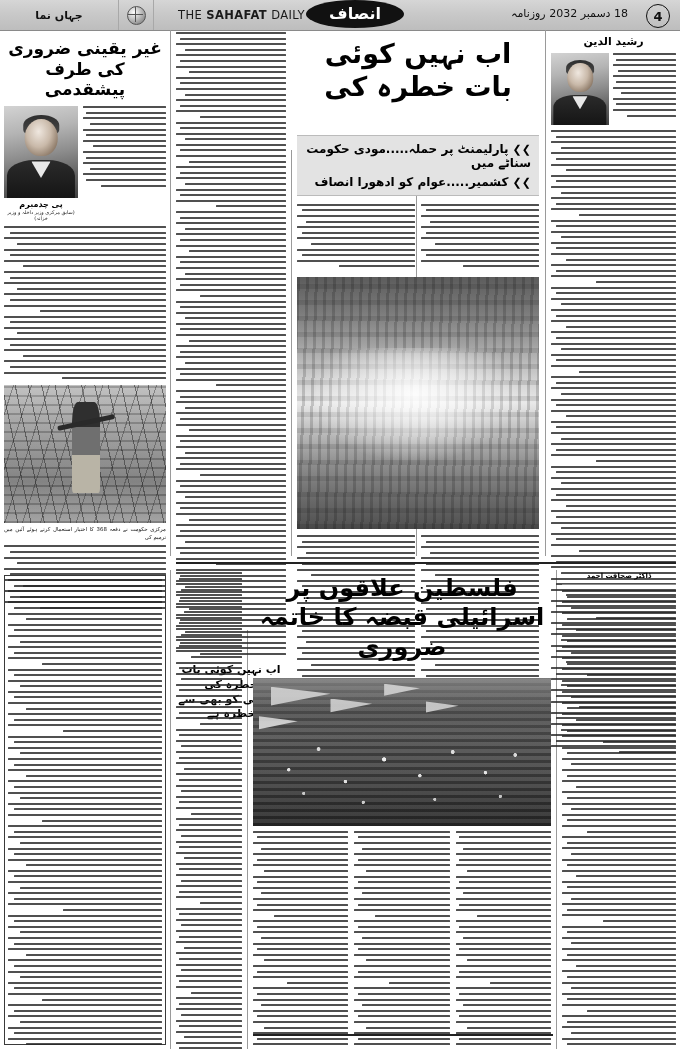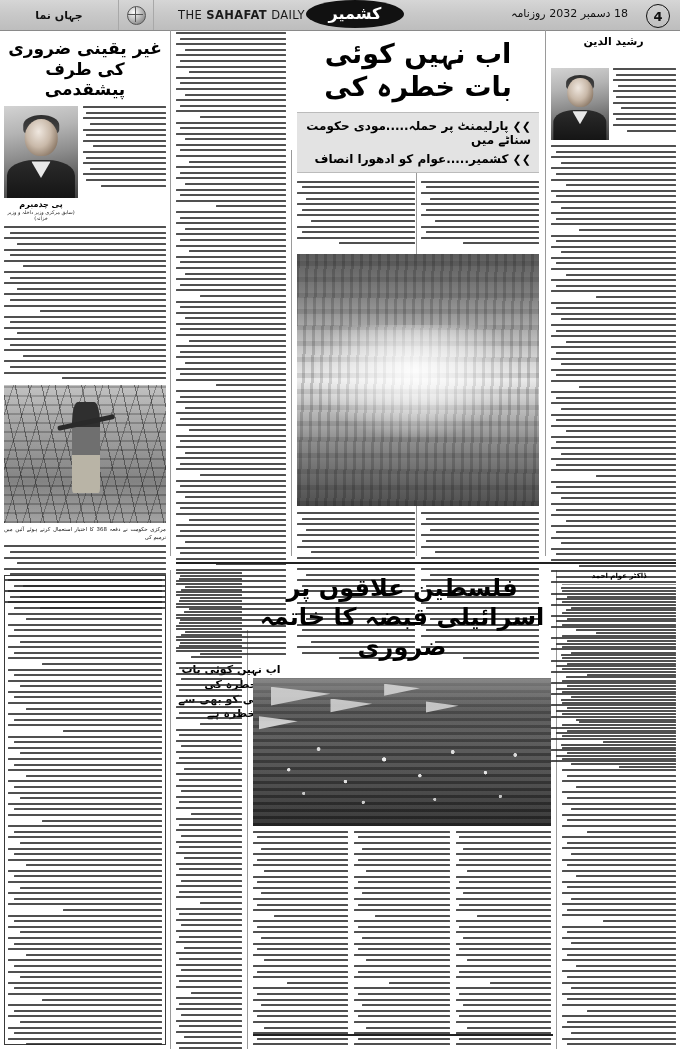--- a/index.html
+++ b/index.html
@@ -45,21 +45,21 @@
   .txt .ln.s2{width:96%}
   .txt .ln.s3{width:92%}
   .txt .ln.s4{width:88%}
   .txt .ln.s5{width:78%}
   .txt .ln.s6{width:64%}
   .txt .ln.s7{width:46%}
 
   .phbox{background:#cfcfcf;position:relative;overflow:hidden;border:0;}
   .cap{direction:rtl;font-size:5.4px;line-height:1.5;color:#111;text-align:justify;}
 
-  .subbar{background:#e3e3e3;border-top:1px solid #bbb;border-bottom:1px solid #bbb;}
+  .subbar{background:#e3e3e3;border-top:1px solid #bbb;border-bottom:1px solid #bbb;margin-top:23px;}
   .subline{direction:rtl;text-align:right;font-weight:700;color:#000;}
   .chev{font-size:11px;letter-spacing:-2px;margin-left:4px;}
 
   .pullq{direction:rtl;text-align:center;font-weight:700;line-height:1.35;color:#000;}
 
   .boxed{border:1px solid #3a3a3a;}
   .hrule{height:1px;background:#8f8f8f;width:100%;}
   .thickrule{height:2px;background:#222;width:100%;}
 
   .byline{direction:rtl;text-align:center;font-weight:700;color:#000;}
@@ -127,21 +127,21 @@
       <span class="mh-urdu">جہاں نما</span>
     </div>
     <div class="mh-globe">
       <span class="globe-ic"></span>
     </div>
     <div class="mh-title">
       <span>THE </span><b>SAHAFAT</b><span> DAILY Mumbai</span>
     </div>
     <div class="mh-oval-wrap">
       <div class="mh-oval">
-          <span>کشمیر</span>
+          <span>انصاف</span>
         </div>
     </div>
     <div class="mh-date">18 دسمبر 2032 روزنامہ</div>
     <div class="mh-pageno">4</div>
   </div>
 
   <div class="body-area">
 
     <div class="vrule" style="left:170px;top:0;height:526px"></div>
     <div class="vrule" style="left:291px;top:120px;height:406px"></div>
@@ -550,21 +550,21 @@
             <div class="ln s1"></div>
             <div class="ln s4"></div>
           <div class="ln s1"></div>
             <div class="ln s2"></div>
             <div class="ln s6"></div>
         </div>
       </div>
     </div>
 
     <div class="col" style="left:551px;top:2px;width:125px;">
-      <div class="byline" style="font-size:11px;padding:3px 0 20px;">رشید الدین</div>
+      <div class="byline" style="font-size:11px;padding:3px 0 5px;">رشید الدین</div>
 
       <div style="display:flex;gap:4px;">
         <div class="phbox ph-person" style="width:58px;height:72px;flex:0 0 auto;">
           <div class="hair"></div>
             <div class="head"></div>
             <div class="torso"></div>
             <div class="collar"></div>
         </div>
         <div class="txt" style="flex:1;">
           <div class="ln s1"></div>
@@ -933,21 +933,21 @@
             <div class="ln s2"></div>
             <div class="ln s1"></div>
             <div class="ln s3"></div>
           <div class="ln s1"></div>
 
         </div>
       </div>
     </div>
 
     <div class="col" style="left:562px;top:540px;width:114px;">
-      <div class="byline" style="font-size:7px;padding:2px 0 4px;">ڈاکٹر عوام احمد</div>
+      <div class="byline" style="font-size:7px;padding:2px 0 4px;">ڈاکٹر صحافت احمد</div>
       <div class="hrule" style="margin-bottom:5px;"></div>
       <div class="txt">
         <div class="ln s1"></div>
           <div class="ln s2"></div>
           <div class="ln s1"></div>
           <div class="ln s3"></div>
         <div class="ln s1"></div>
           <div class="ln s2"></div>
           <div class="ln s1"></div>
           <div class="ln s4"></div>

